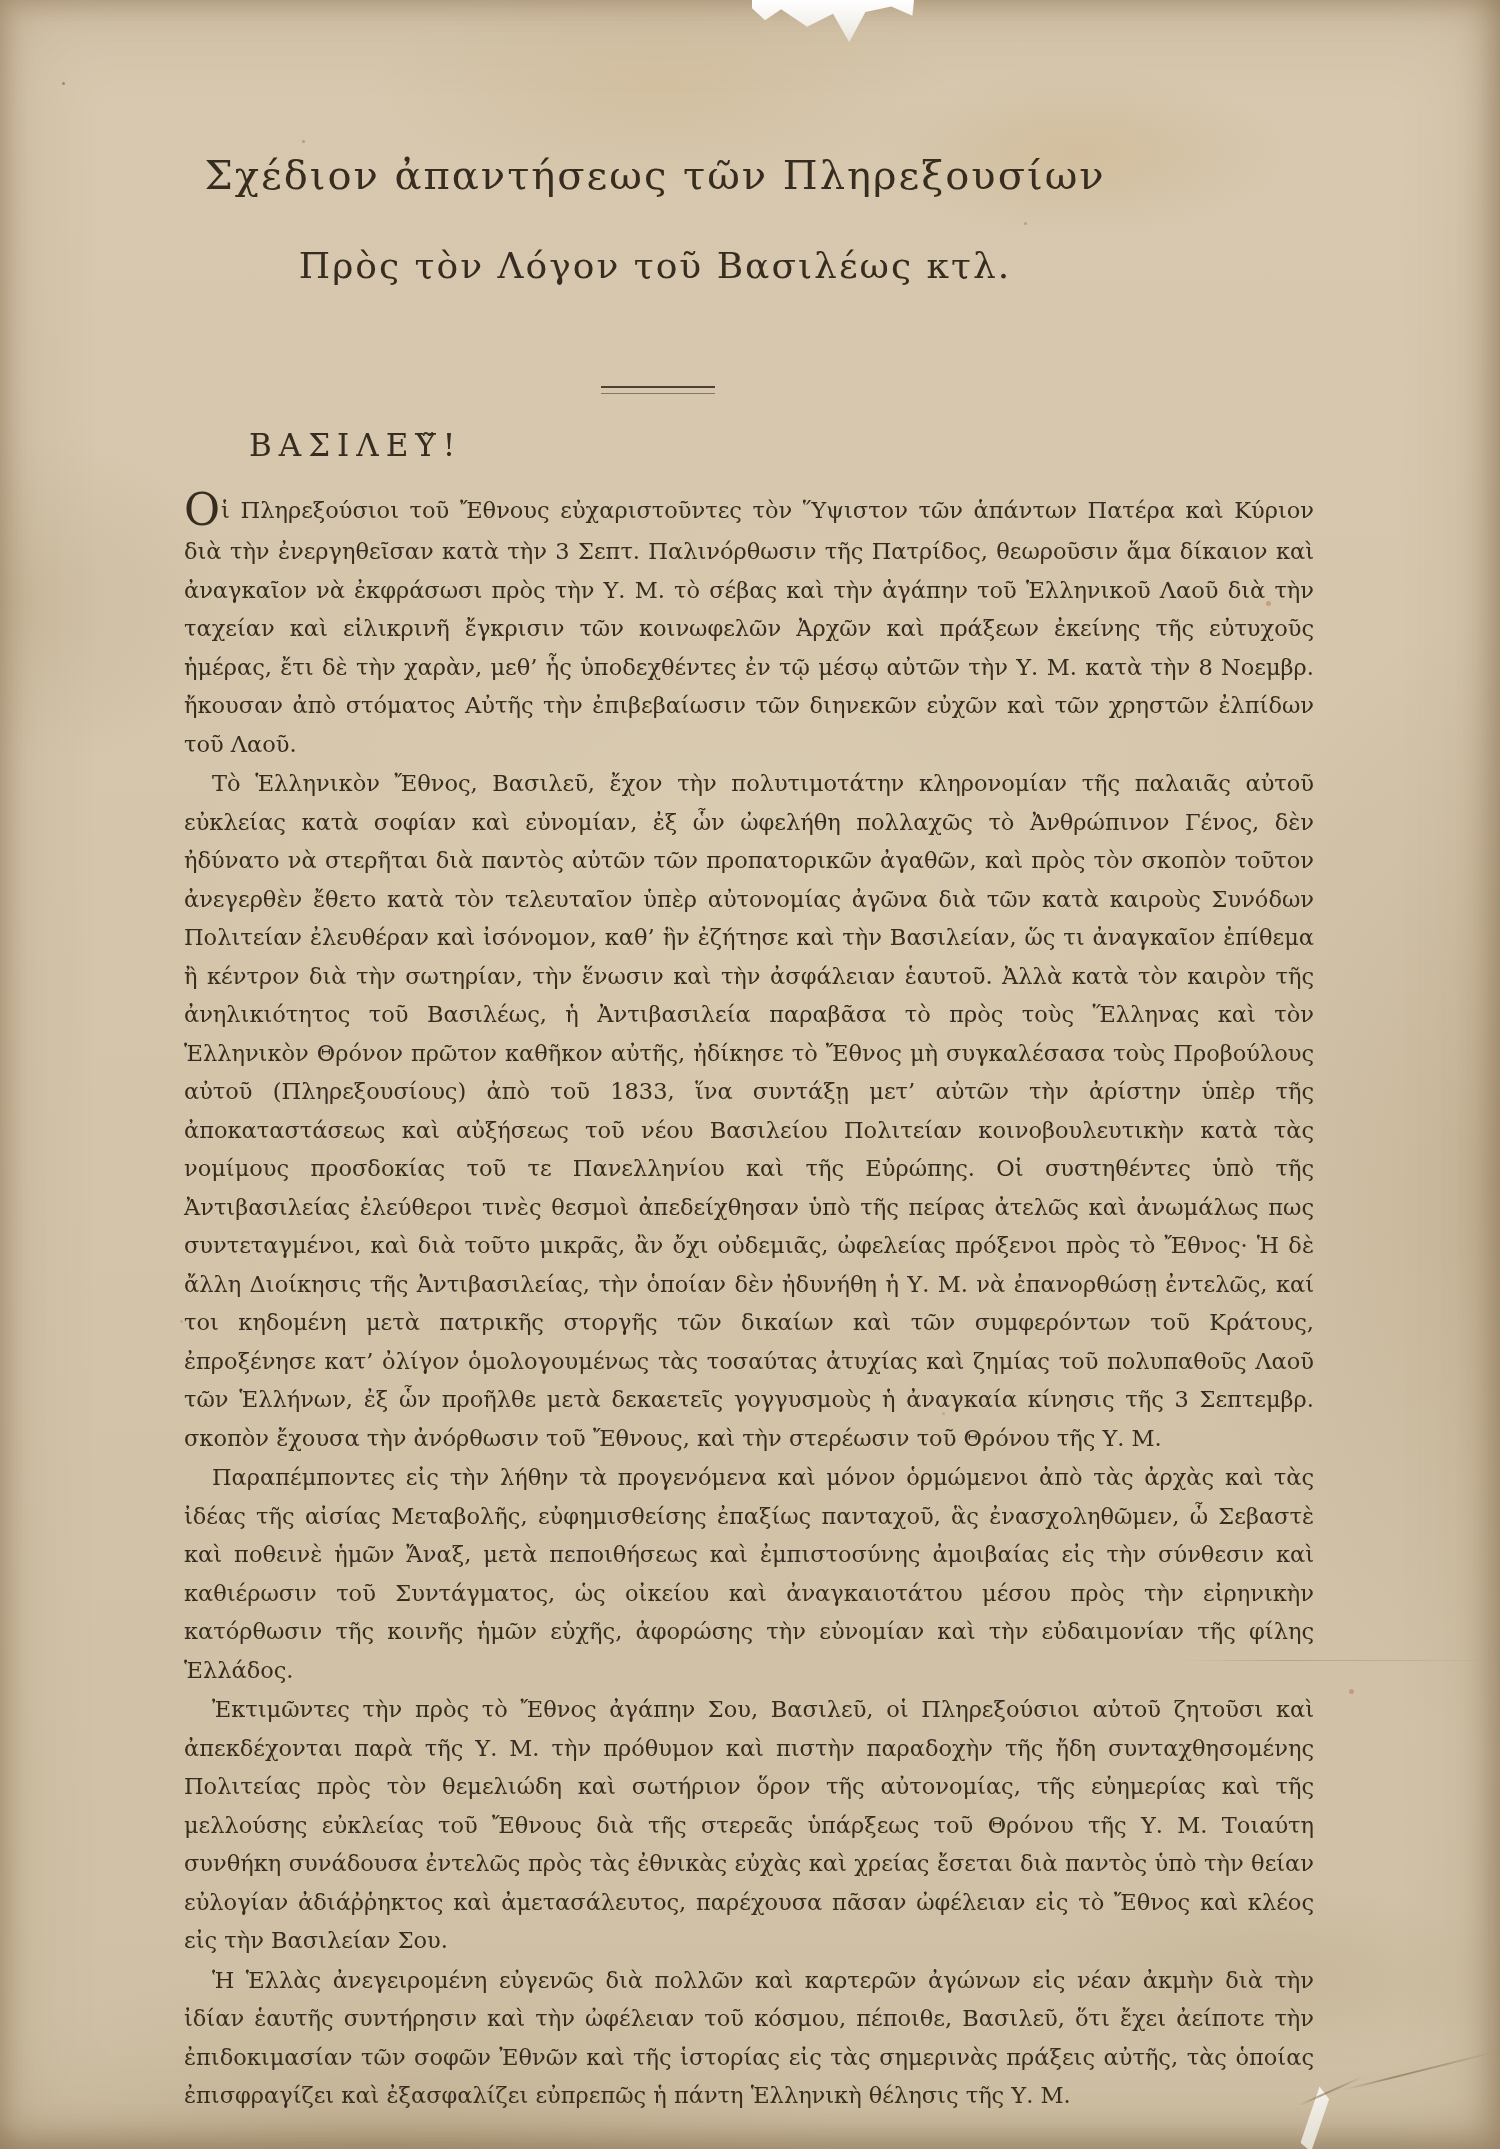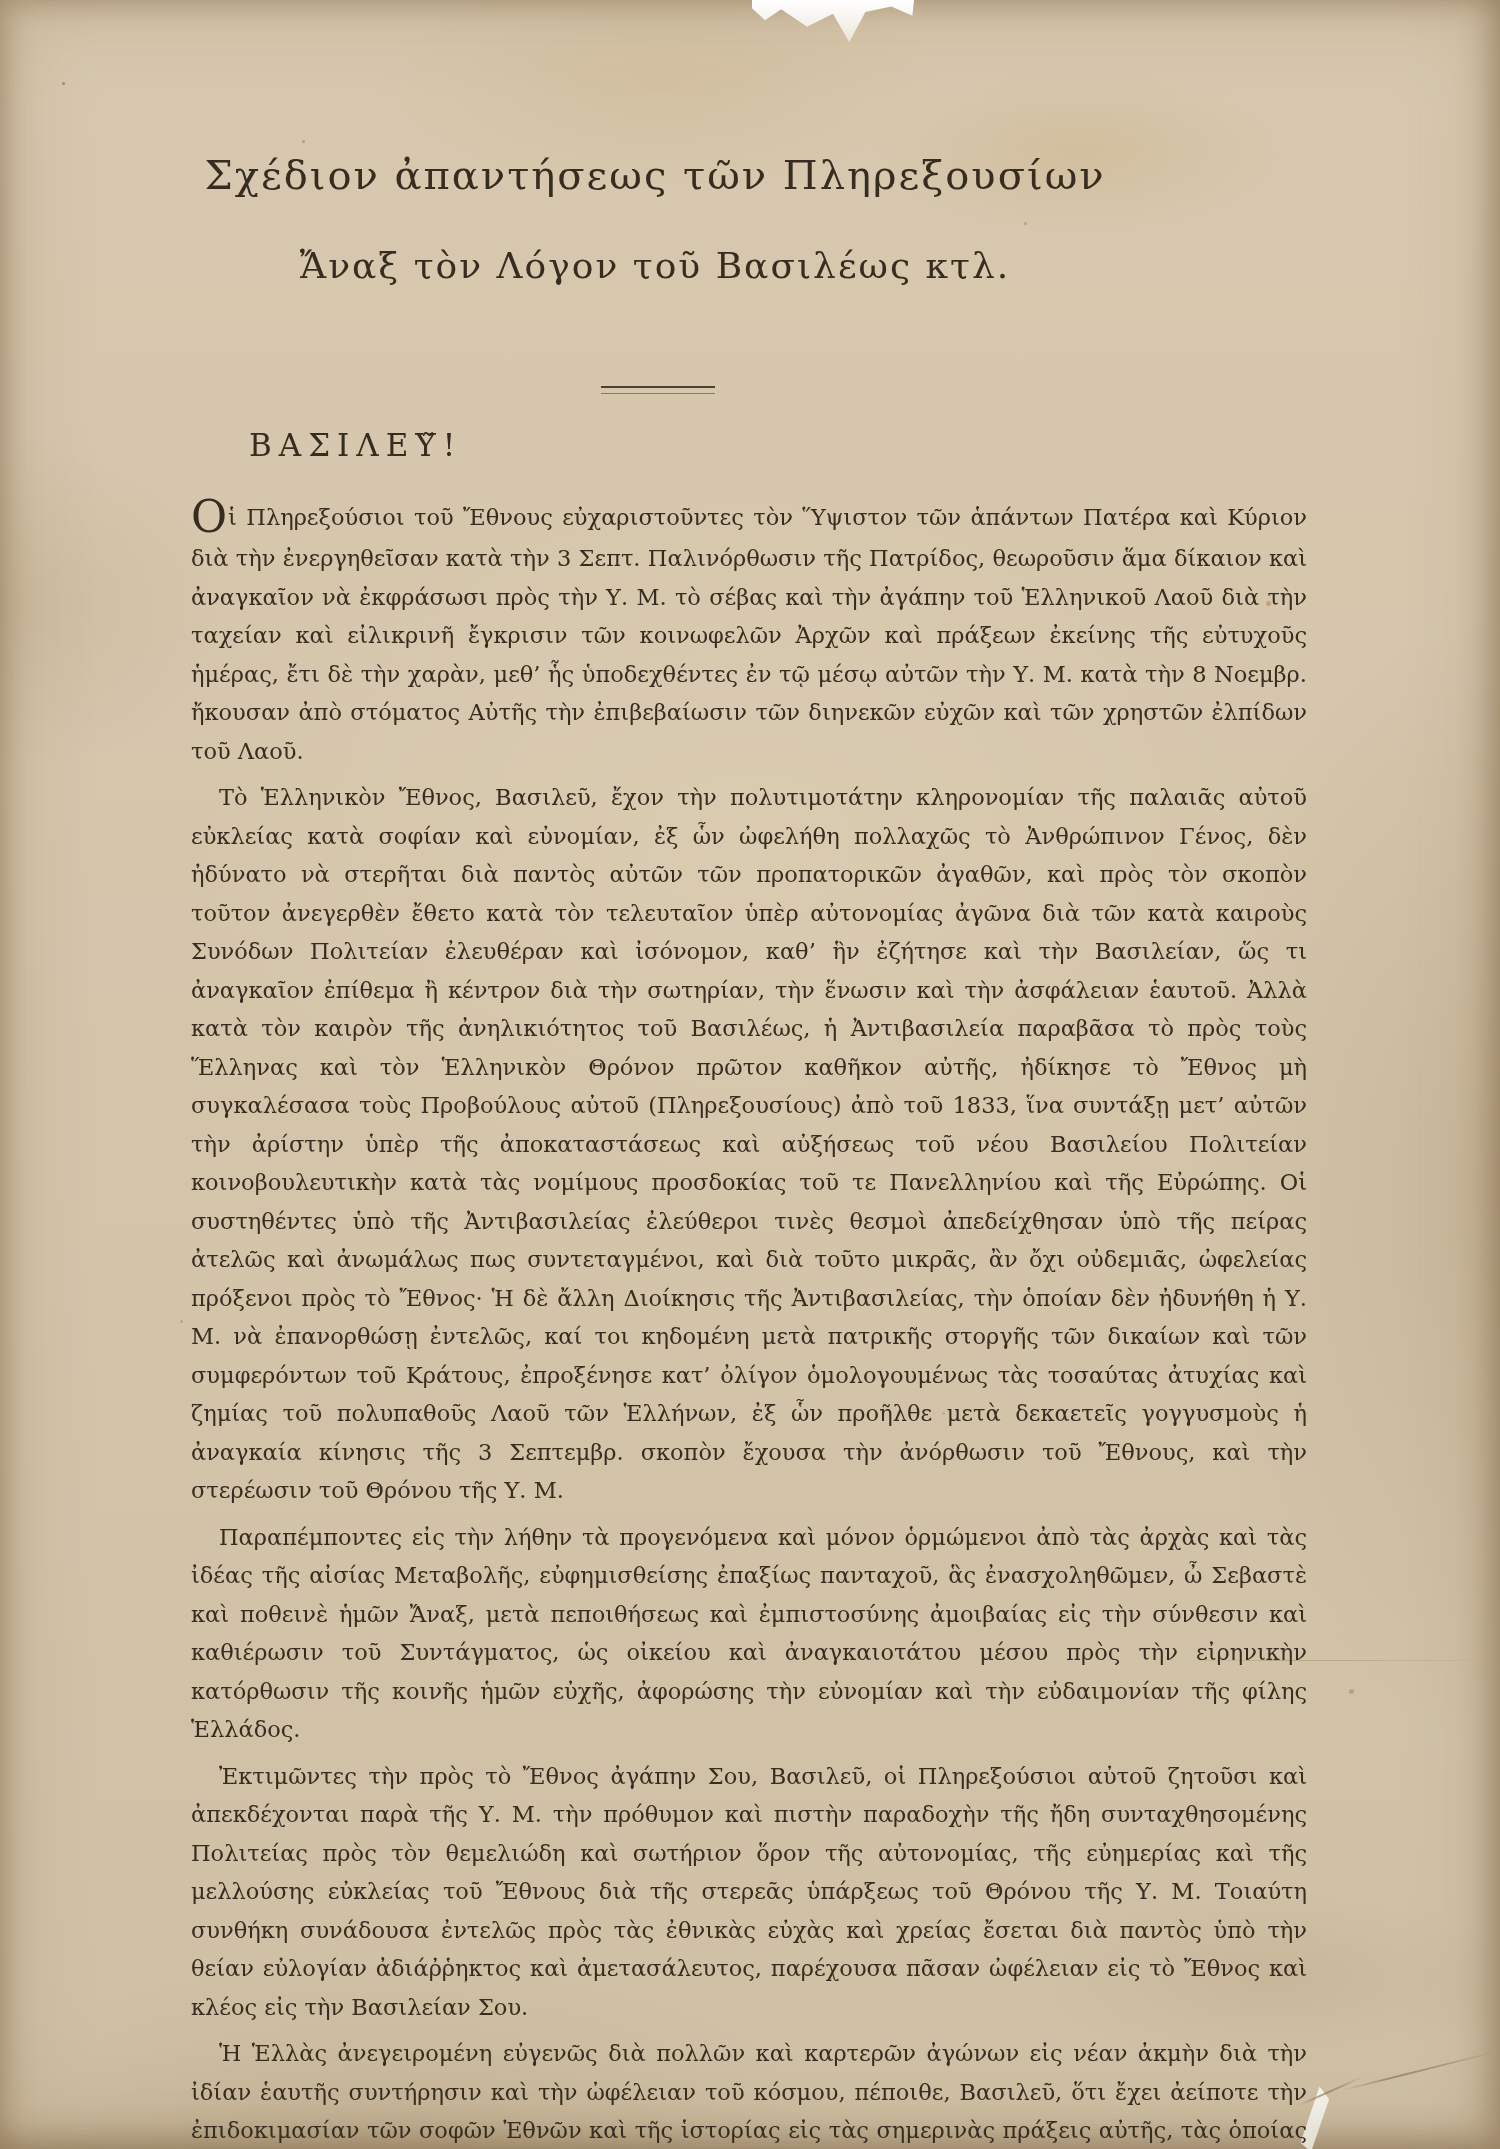--- a/index.html
+++ b/index.html
@@ -78,40 +78,40 @@
   }
   .salutation{
     position:absolute;top:427px;left:249px;margin:0;
     font-size:31px;letter-spacing:7px;font-weight:400;
   }
   .body-text{
     position:absolute;top:487px;left:183px;width:1132px;
     font-size:22.5px;line-height:38.5px;
     text-align:justify;
   }
-  .body-text p{margin:8px;}
+  .body-text p{margin:1px;}
   .para.indent{text-indent:28px;}
   .lead-big{
     font-size:44px;line-height:1;vertical-align:-7px;letter-spacing:1px;
   }
 </style>
 </head>
 <body>
 
 <div class="paper">
 
   <div class="tear-top"></div>
   <div class="tear-br"></div>
   <div class="crease crease-1"></div>
   <div class="crease crease-2"></div>
   <div class="crease crease-3"></div>
   <div class="specks"></div>
 
   <h1 class="title1 ink">Σχέδιον ἀπαντήσεως τῶν Πληρεξουσίων</h1>
-  <h2 class="title2 ink">Ἄναξ τὸν Λόγον τοῦ Βασιλέως κτλ.</h2>
+  <h2 class="title2 ink">Πρὸς τὸν Λόγον τοῦ Βασιλέως κτλ.</h2>
 
   <div class="rule"></div>
 
   <p class="salutation ink">ΒΑΣΙΛΕΥ̃!</p>
 
   <div class="body-text ink">
     <p class="para">
       <span class="lead-big">Ο</span><span>ἱ</span>
       <span>Πληρεξούσιοι τοῦ Ἔθνους εὐχαριστοῦντες τὸν Ὕψιστον τῶν ἁπάντων Πατέρα καὶ Κύριον διὰ τὴν ἐνεργηθεῖσαν κατὰ τὴν 3 Σεπτ. Παλινόρθωσιν τῆς Πατρίδος, θεωροῦσιν ἅμα δίκαιον καὶ ἀναγκαῖον νὰ ἐκφράσωσι πρὸς τὴν Υ. Μ. τὸ σέβας καὶ τὴν ἀγάπην τοῦ Ἑλληνικοῦ Λαοῦ διὰ τὴν ταχείαν καὶ εἰλικρινῆ ἔγκρισιν τῶν κοινωφελῶν Ἀρχῶν καὶ πράξεων ἐκείνης τῆς εὐτυχοῦς ἡμέρας, ἔτι δὲ τὴν χαρὰν, μεθ’ ἧς ὑποδεχθέντες ἐν τῷ μέσῳ αὐτῶν τὴν Υ. Μ. κατὰ τὴν 8 Νοεμβρ. ἤκουσαν ἀπὸ στόματος Αὐτῆς τὴν ἐπιβεβαίωσιν τῶν διηνεκῶν εὐχῶν καὶ τῶν χρηστῶν ἐλπίδων τοῦ Λαοῦ.</span>
     </p>

